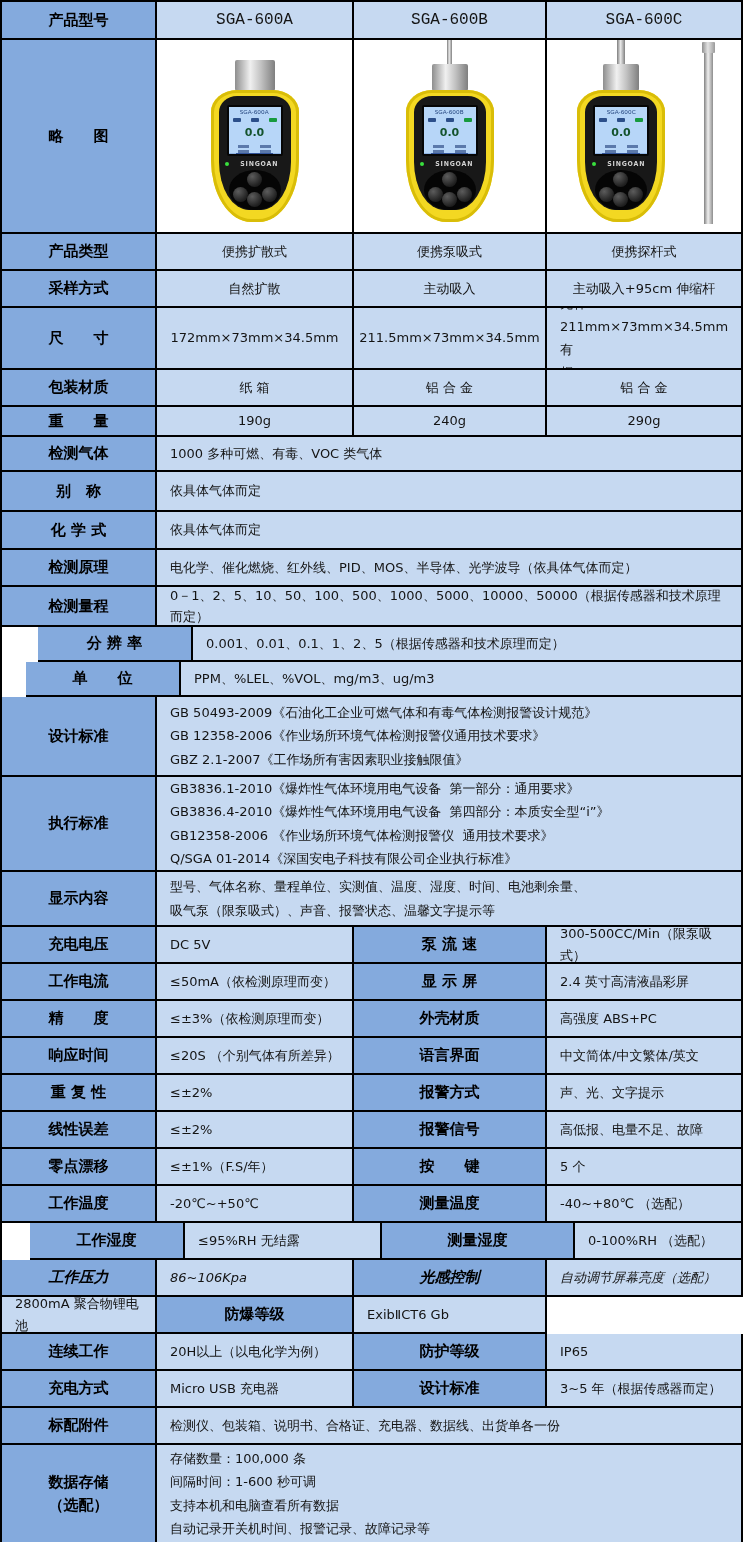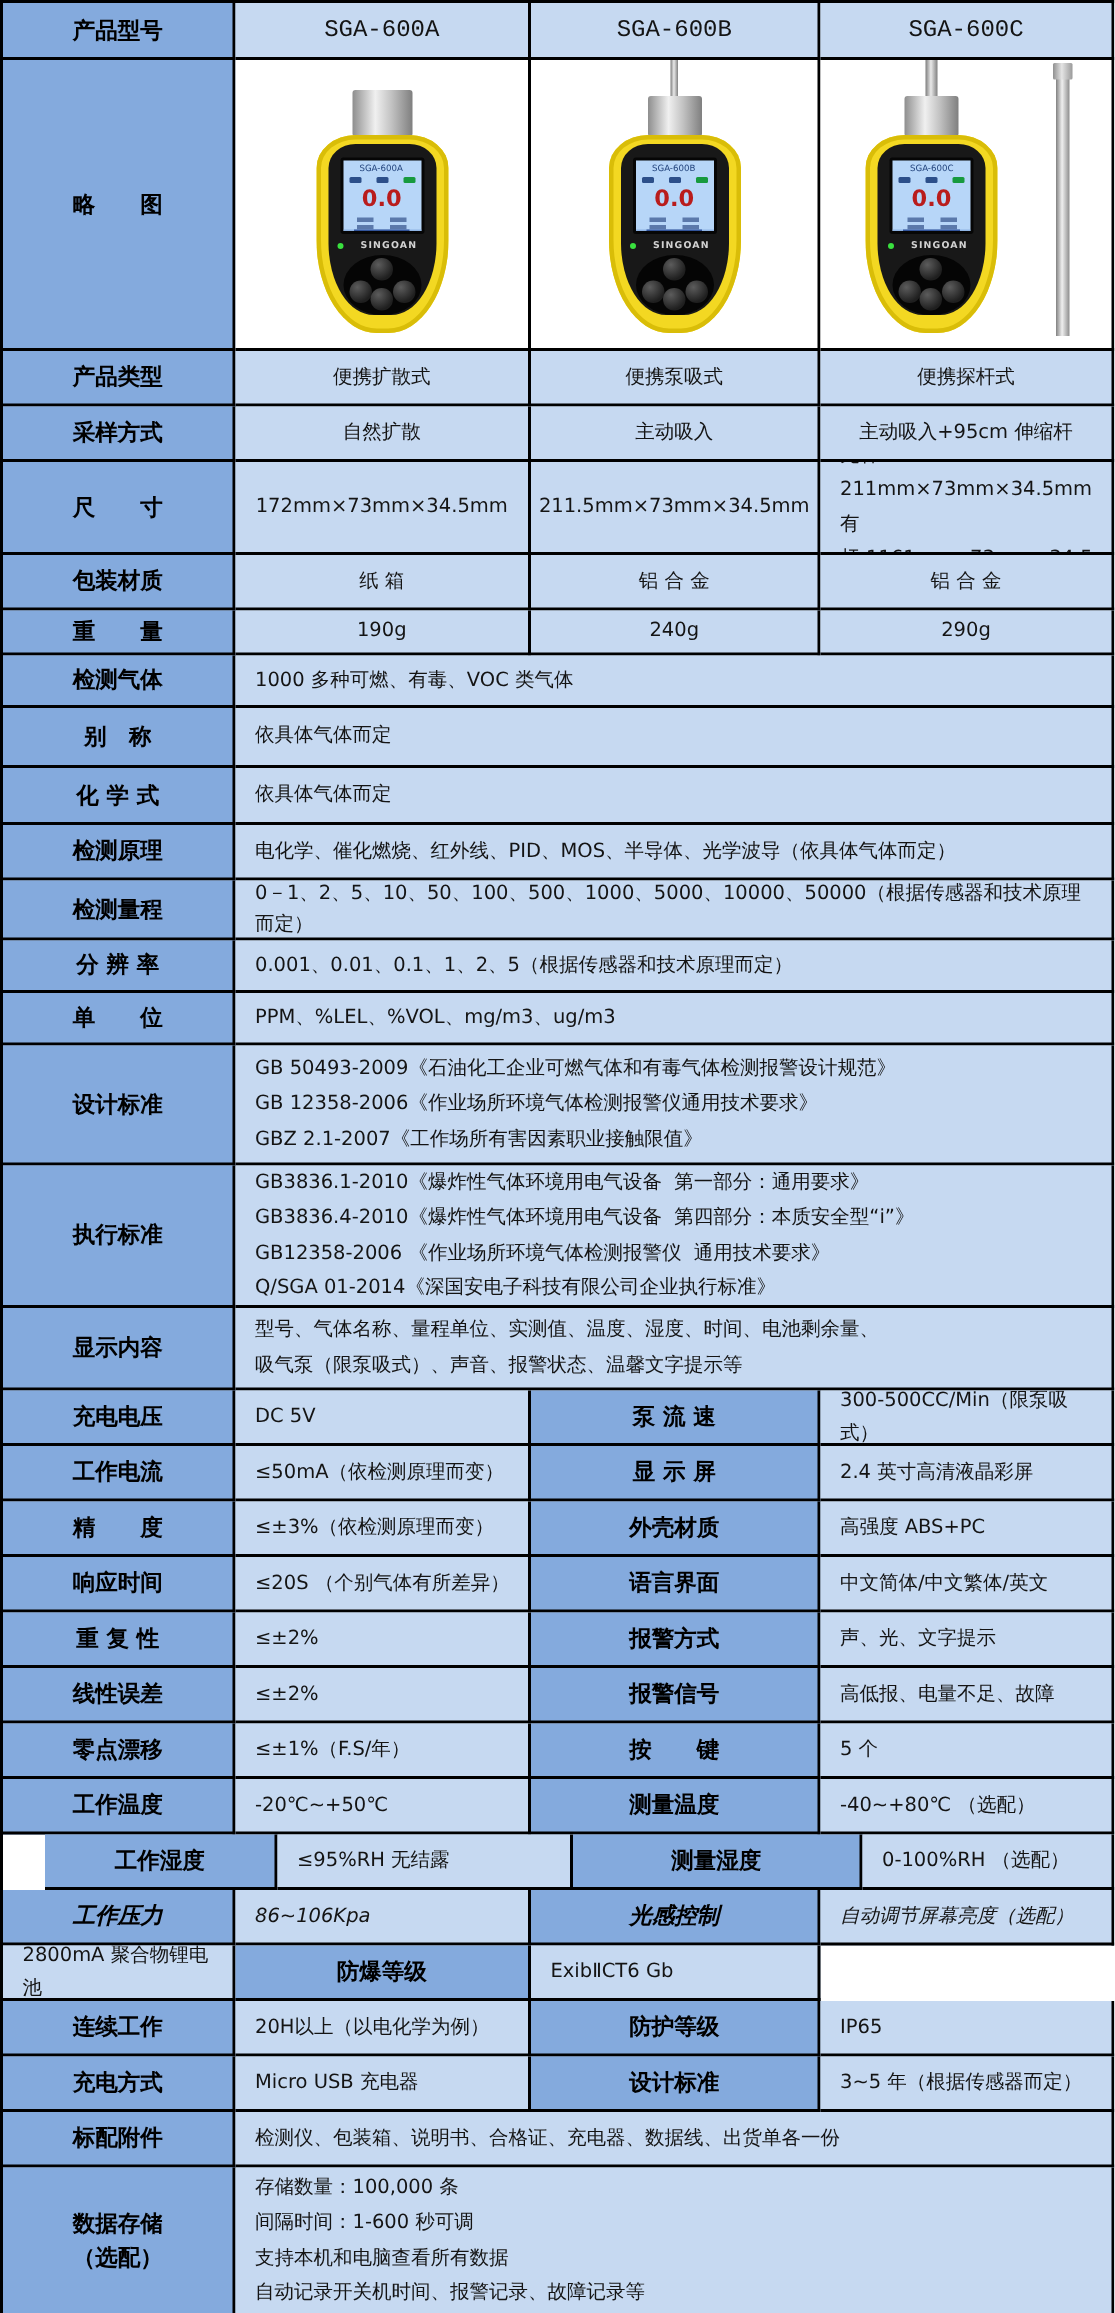--- a/index.html
+++ b/index.html
@@ -49,21 +49,21 @@
   .panel { position:absolute; left:8px; right:8px; top:6px; bottom:12px;
            background:#181818; border-radius:18px 18px 30px 30px / 16px 16px 48px 48px;
            display:flex; flex-direction:column; align-items:center; }
   .screen { width:56px; height:60px; margin-top:9px; background:#b7d6f8;
             border:2px solid #060606; border-radius:2px;
             display:flex; flex-direction:column; align-items:center; overflow:hidden; }
   .scr-title { font-size:8px; line-height:9px; transform:scale(.72); color:#24457e; margin-top:1px; white-space:nowrap; }
   .scr-icons { width:100%; height:7px; display:flex; justify-content:space-between; padding:0 4px; }
   .scr-icons i { display:block; width:8px; height:4px; margin-top:1px; background:#2c4f8a; border-radius:1px; }
   .scr-icons i.batt { background:#179a3e; }
-  .scr-value { font-size:15px; font-weight:bold; color:#b91c1c; line-height:21px; }
+  .scr-value { font-size:11px; font-weight:bold; color:#14532d; line-height:21px; }
   .scr-sub { display:flex; gap:11px; margin-top:2px; }
   .scr-sub b { width:11px; height:3px; background:#5b79ab; }
   .scr-time { margin-top:auto; width:100%; height:9px; background:#8fb4e4;
               display:flex; align-items:center; justify-content:center; }
   .scr-time b { width:72%; height:3px; background:#32549a; }
   .brandrow { display:flex; align-items:center; gap:6px; margin-top:4px; height:8px; }
   .led { width:4px; height:4px; border-radius:50%; background:#39e03e; }
   .brand { font-size:8px; line-height:8px; transform:scale(.78); color:#d2d2d2; font-weight:bold; letter-spacing:1px; white-space:nowrap; }
   .keypad { position:relative; width:52px; height:48px; margin-top:2px; background:#050505; border-radius:50%; }
   .key { position:absolute; width:15px; height:15px; border-radius:50%;
@@ -263,25 +263,25 @@
         <div class="vc">依具体气体而定</div>
       </div>
       <div class="row r2" style="height: 37px;">
         <div class="lc">检测原理</div>
         <div class="vc">电化学、催化燃烧、红外线、PID、MOS、半导体、光学波导（依具体气体而定）</div>
       </div>
       <div class="row r2" style="height: 40px;">
         <div class="lc">检测量程</div>
         <div class="vc">0－1、2、5、10、50、100、500、1000、5000、10000、50000（根据传感器和技术原理而定）</div>
       </div>
-      <div class="row r2" style="height: 35px;">
+      <div class="row r2" style="height: 35px; padding-left: 36px;">
         <div class="lc">分 辨 率</div>
         <div class="vc">0.001、0.01、0.1、1、2、5（根据传感器和技术原理而定）</div>
       </div>
-      <div class="row r2" style="height: 35px;">
+      <div class="row r2" style="height: 35px; padding-left: 24px;">
         <div class="lc">单　　位</div>
         <div class="vc">PPM、%LEL、%VOL、mg/m3、ug/m3</div>
       </div>
       <div class="row r2" style="height: 80px;">
         <div class="lc">设计标准</div>
         <div class="vc"><div class="line">GB 50493-2009《石油化工企业可燃气体和有毒气体检测报警设计规范》</div><div class="line">GB 12358-2006《作业场所环境气体检测报警仪通用技术要求》</div><div class="line">GBZ 2.1-2007《工作场所有害因素职业接触限值》</div></div>
       </div>
       <div class="row r2" style="height: 95px;">
         <div class="lc">执行标准</div>
         <div class="vc"><div class="line">GB3836.1-2010《爆炸性气体环境用电气设备  第一部分：通用要求》</div><div class="line">GB3836.4-2010《爆炸性气体环境用电气设备  第四部分：本质安全型“i”》</div><div class="line">GB12358-2006 《作业场所环境气体检测报警仪  通用技术要求》</div><div class="line">Q/SGA 01-2014《深国安电子科技有限公司企业执行标准》</div></div>

